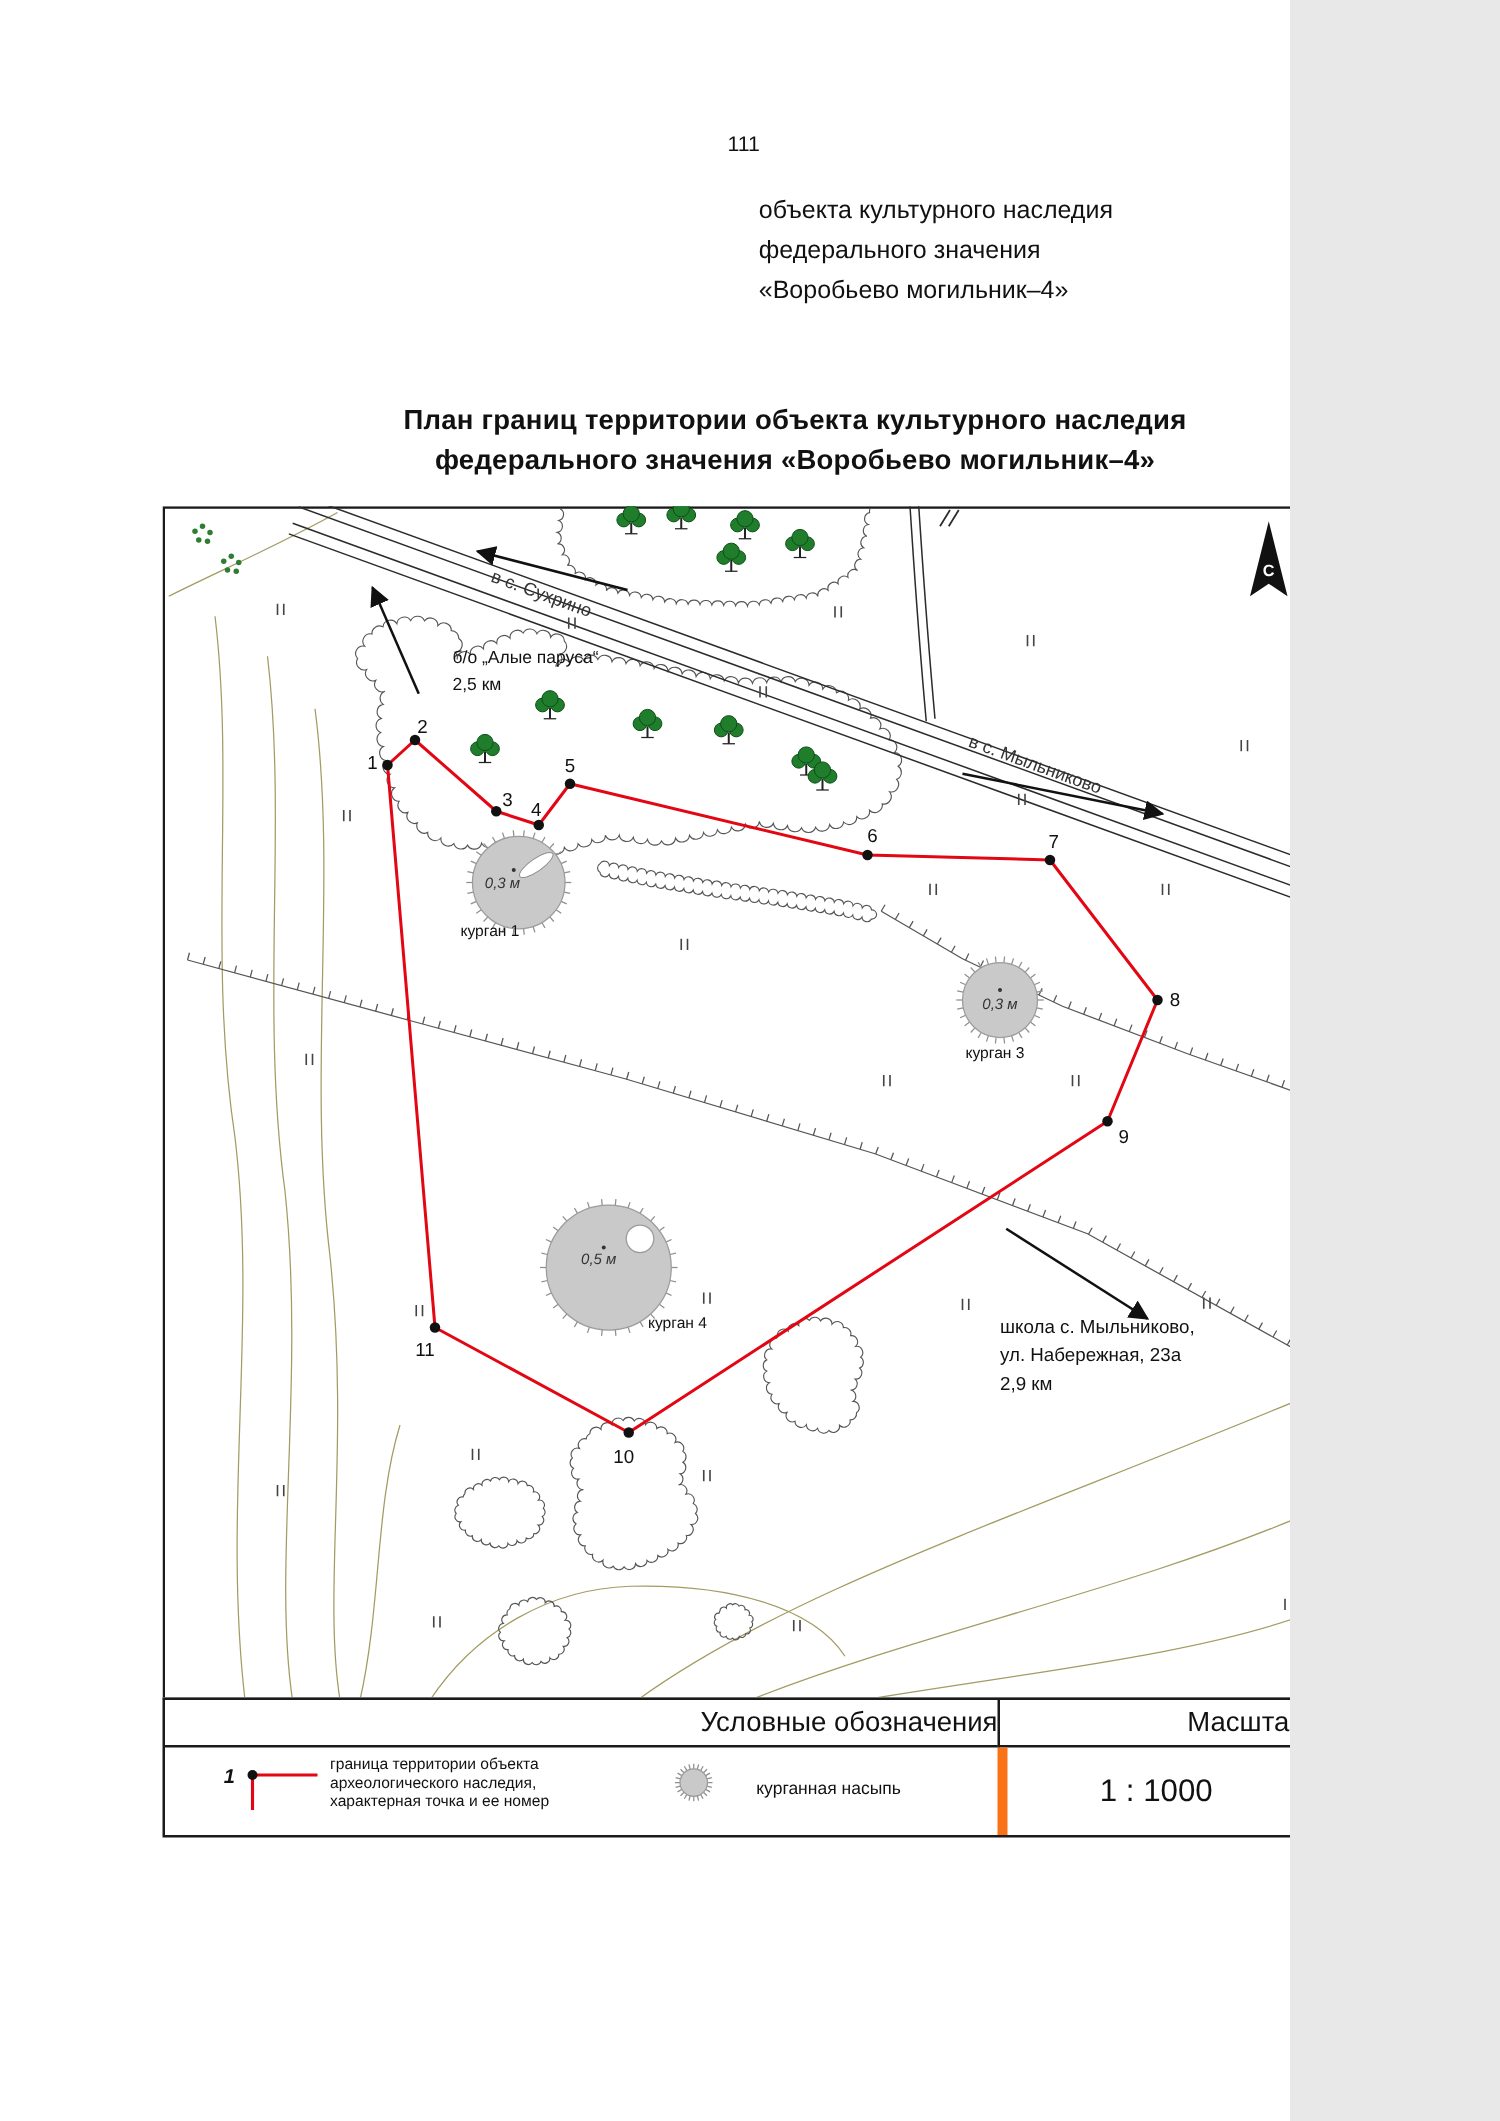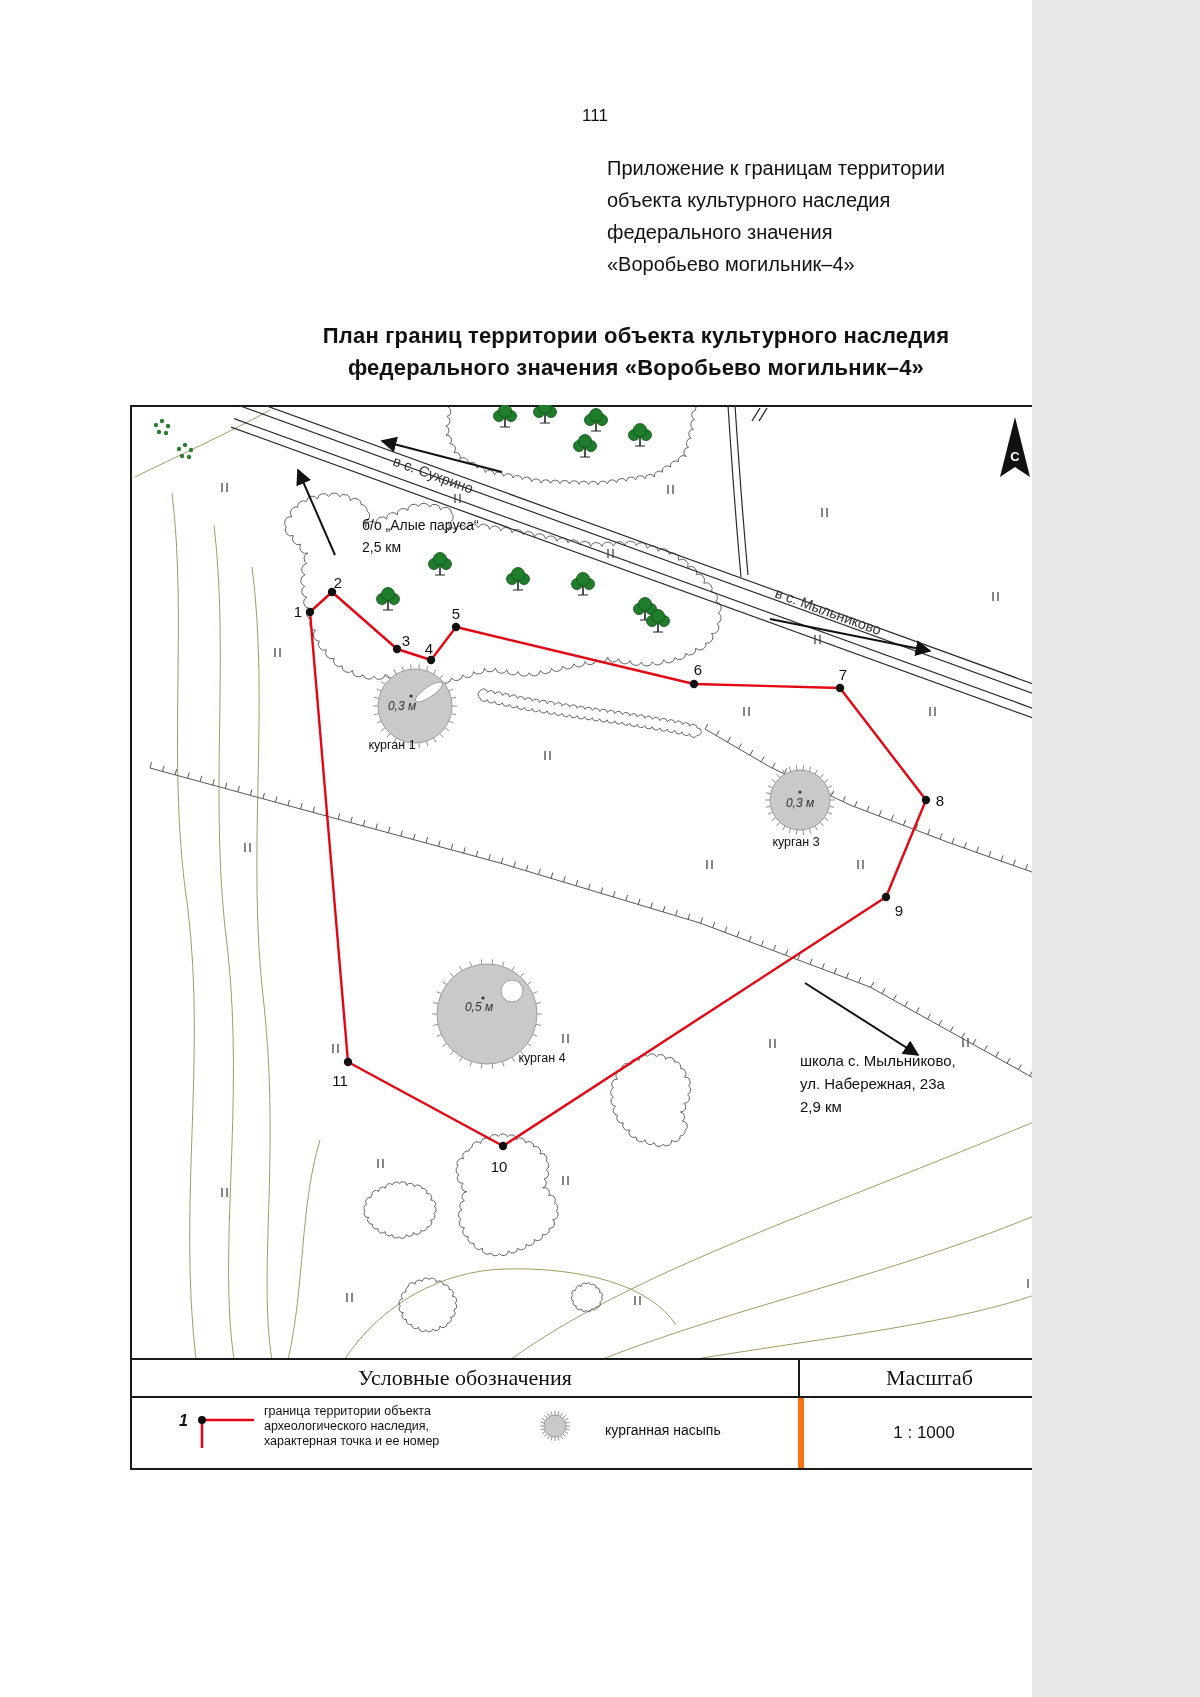--- a/index.html
+++ b/index.html
@@ -16,39 +16,38 @@
   .note{font-size:14px;fill:#111;}
   .note2{font-size:15px;fill:#111;}
   .pt-num{font-size:15px;fill:#111;text-anchor:middle;dominant-baseline:central;}
   .mound-h{font-size:12px;font-style:italic;fill:#333;text-anchor:middle;}
   .mound-n{font-size:12.5px;fill:#111;text-anchor:middle;}
   .north-letter{font-size:13px;font-weight:bold;fill:#fff;text-anchor:middle;}
   
   .legend{position:absolute;left:130px;top:1358px;width:916px;height:112px;
           border:2px solid #1a1a1a;box-sizing:border-box;background:#fff;
           display:grid;grid-template-columns:1fr 246px;grid-template-rows:38px 1fr;}
-  .lg-hl,.lg-hr{display:flex;align-items:center;justify-content:center;font-size:22px;
-                border-bottom:2px solid #1a1a1a;font-family:Liberation Serif, serif;}
+  .lg-hl,.lg-hr{display:flex;align-items:center;justify-content:flex-end;font-size:22px;
+                border-bottom:2px solid #1a1a1a;}
   .lg-hr{border-left:2px solid #1a1a1a;padding-left:15px;}
   .lg-bl{position:relative;}
-  .lg-br{border-left:6px solid #f97316;display:flex;align-items:center;justify-content:center;font-size:17px;text-align:center;}
+  .lg-br{border-left:8px solid #f97316;display:flex;align-items:center;justify-content:center;font-size:25px;text-align:center;}
   .sym-boundary{position:absolute;left:40px;top:4px;}
   .item1-text{position:absolute;left:132px;top:6px;font-size:12.5px;line-height:15px;}
   .sym-mound{position:absolute;left:406px;top:11px;}
   .item2-text{position:absolute;left:452px;top:24px;font-size:14px;padding-left:21px;}
 </style>
 </head>
 <body>
 
 <div class="page">
 
   <div class="page-number">111</div>
 
   <div class="annotation">
-    <div>Приложение к границам территории</div>
     <div>объекта культурного наследия</div>
     <div>федерального значения</div>
     <div>«Воробьево могильник–4»</div>
   </div>
 
   <div class="doc-title">
     <div>План границ территории объекта культурного наследия</div>
     <div>федерального значения «Воробьево могильник–4»</div>
   </div>
 

